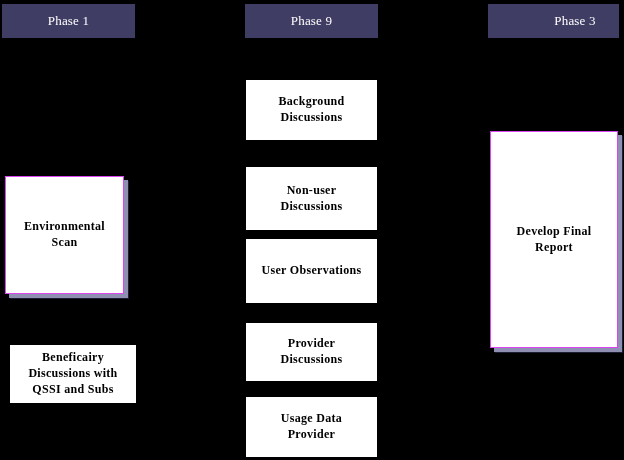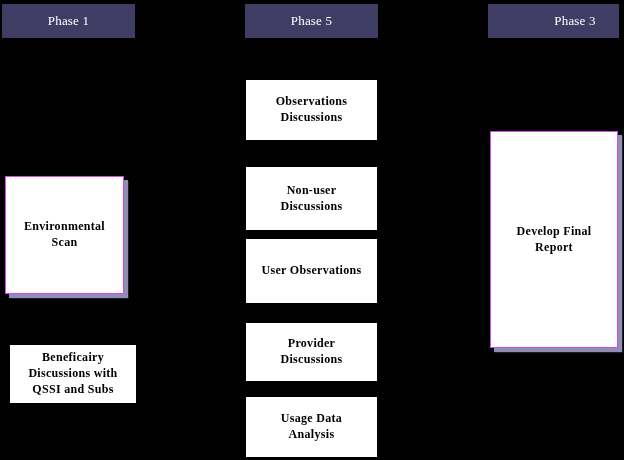--- a/index.html
+++ b/index.html
@@ -73,45 +73,45 @@
 Scan</span>
   </div>
 
   <div class="pbox" style="left:9px; top:344px; width:128px; height:60px;">
     <span class="label">Beneficairy
 Discussions with
 QSSI and Subs</span>
   </div>
 
   <div class="phase-header" style="left:245px; top:4px; width:133px; height:34px;">
-    <span>Phase 5</span>
+    <span>Phase 9</span>
   </div>
 
   <div class="pbox" style="left:245px; top:79px; width:133px; height:62px;">
-    <span class="label">Observations
+    <span class="label">Background
 Discussions</span>
   </div>
 
   <div class="pbox" style="left:245px; top:166px; width:133px; height:65px;">
     <span class="label">Non-user
 Discussions</span>
   </div>
 
   <div class="pbox" style="left:245px; top:238px; width:133px; height:66px;">
     <span class="label">User Observations</span>
   </div>
 
   <div class="pbox" style="left:245px; top:322px; width:133px; height:60px;">
     <span class="label">Provider
 Discussions</span>
   </div>
 
   <div class="pbox" style="left:245px; top:396px; width:133px; height:62px;">
     <span class="label">Usage Data
-Analysis</span>
+Provider</span>
   </div>
 
   <div class="phase-header" style="left:488px; top:4px; width:131px; height:34px;padding-left:43px;">
     <span>Phase 3</span>
   </div>
 
   <div class="pbox shadowed" style="left:490px; top:131px; width:128px; height:217px;">
     <span class="label">Develop Final
 Report</span>
   </div>

